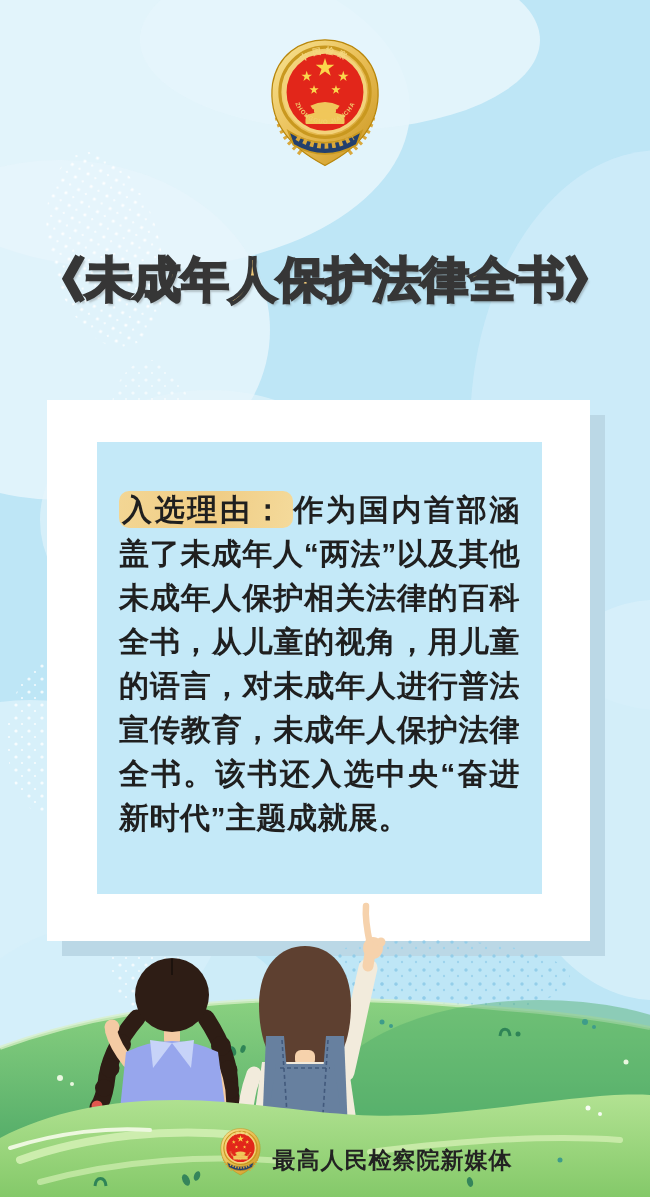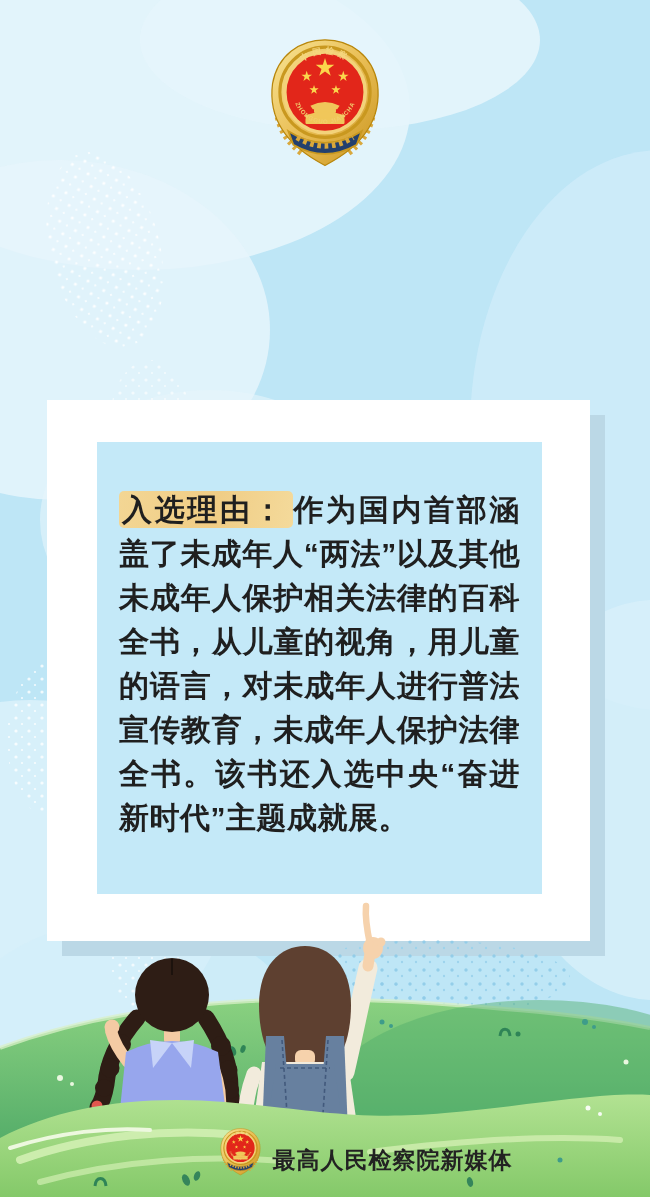--- a/index.html
+++ b/index.html
@@ -26,21 +26,21 @@
     position:absolute;left:50px;top:42px;width:445px;height:452px;
     background:#C4E9F8;box-sizing:border-box;
     padding:46px 22px 0 22px;
   }
   .body-text{
     margin:0;font-size:30px;font-weight:bold;line-height:44px;
     letter-spacing:0.5px;color:#1F1F1F;text-align:justify;
   }
   .hl{
     background:linear-gradient(100deg,#F3D694 0%,#F0CD85 55%,#F4DA9B 100%);
-    border-radius:5px;padding:2px 8px 2px 3px;
+    border-radius:10px;padding:2px 8px 2px 3px;
     box-decoration-break:clone;-webkit-box-decoration-break:clone;
   }
   .footer{
     position:absolute;left:0;top:1122px;width:650px;height:54px;
     display:flex;align-items:flex-end;justify-content:center;gap:10px;padding-left:40px;
   }
   .footer .mini-badge{width:45px;height:49px;}
   .footer-label{
     font-size:23px;font-weight:bold;color:#222;letter-spacing:1px;
     white-space:nowrap;
@@ -114,20 +114,21 @@
       <ellipse cx="150" cy="420" rx="40" ry="60" fill="url(#stipW)" opacity="0.6"></ellipse>
       <ellipse cx="55" cy="740" rx="48" ry="80" fill="url(#stipW)" opacity="0.8"></ellipse>
       <ellipse cx="150" cy="960" rx="40" ry="55" fill="url(#stipW)" opacity="0.7"></ellipse>
     </g>
   </svg>
 
   <svg class="emblem-top" viewBox="0 0 100 108">
     <use href="#badge"></use>
   </svg>
 
+  <h1 class="title">《未成年人保护法律全书》</h1>
 
   <div class="card">
     <div class="panel">
       <p class="body-text"><span class="hl">入选理由：</span><span>作为国内首部涵盖了未成年人“两法”以及其他未成年人保护相关法律的百科全书，从儿童的视角，用儿童的语言，对未成年人进行普法宣传教育，未成年人保护法律全书。该书还入选中央“奋进新时代”主题成就展。</span></p>
     </div>
   </div>
 
   <svg class="fg" viewBox="0 0 650 1197" xmlns="http://www.w3.org/2000/svg">
     <defs>
       <linearGradient id="gBack" x1="0" y1="0" x2="0" y2="1">

